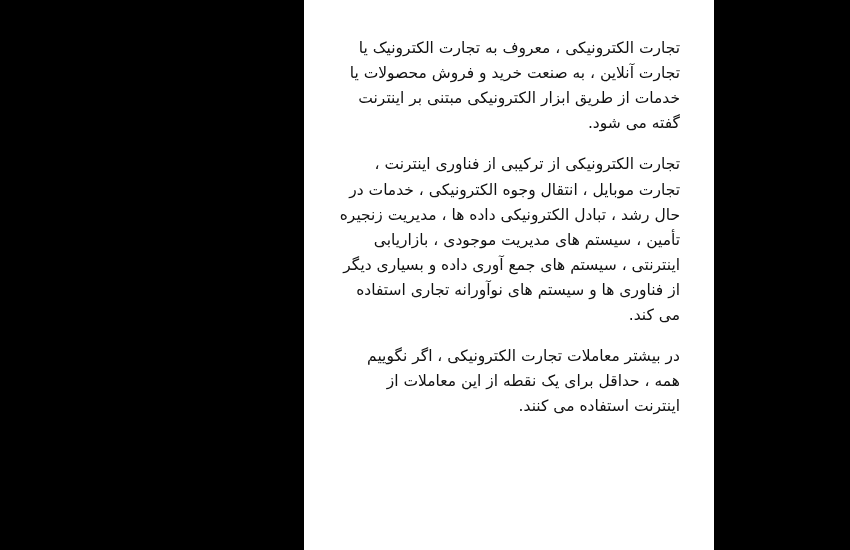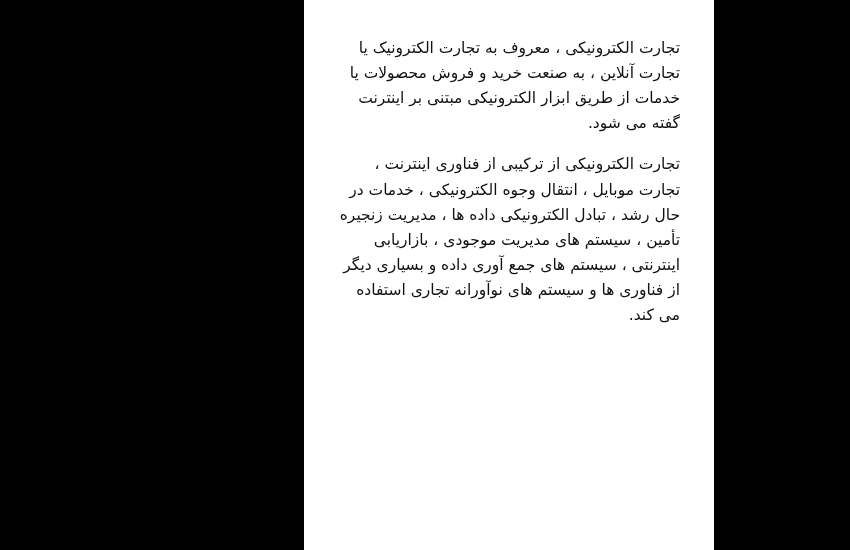--- a/index.html
+++ b/index.html
@@ -48,15 +48,16 @@
   }
 </style>
 </head>
 <body>
 
 <div class="screen">
   <div class="page">
     <div class="doc-body">
       <p class="para">تجارت الکترونیکی ، معروف به تجارت الکترونیک یا تجارت آنلاین ، به صنعت خرید و فروش محصولات یا خدمات از طریق ابزار الکترونیکی مبتنی بر اینترنت گفته می شود.</p>
       <p class="para">تجارت الکترونیکی از ترکیبی از فناوری اینترنت ، تجارت موبایل ، انتقال وجوه الکترونیکی ، خدمات در حال رشد ، تبادل الکترونیکی داده ها ، مدیریت زنجیره تأمین ، سیستم های مدیریت موجودی ، بازاریابی اینترنتی ، سیستم های جمع آوری داده و بسیاری دیگر از فناوری ها و سیستم های نوآورانه تجاری استفاده می کند.</p>
+      <p class="para">در بیشتر معاملات تجارت الکترونیکی ، اگر نگوییم همه ، حداقل برای یک نقطه از این معاملات از اینترنت استفاده می کنند.</p>
     </div>
   </div>
 </div>
 
 </body></html>

